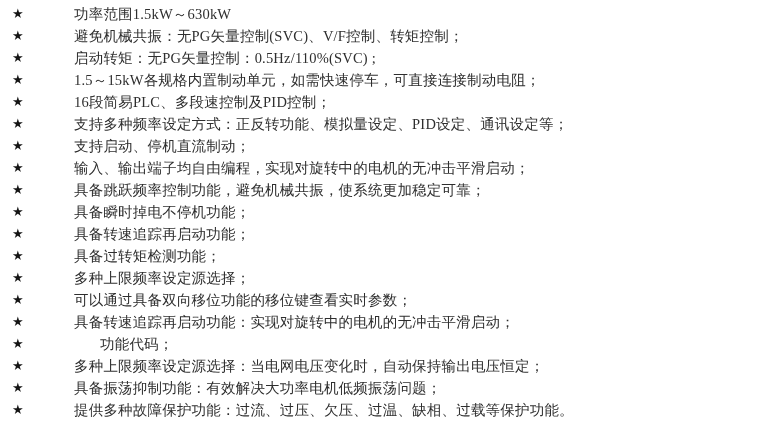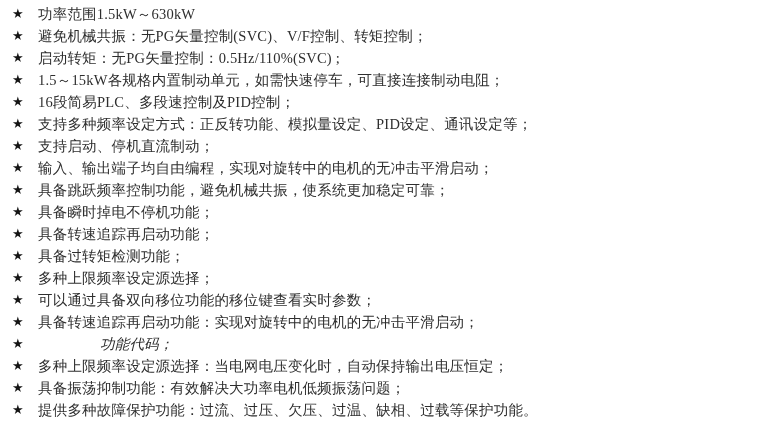--- a/index.html
+++ b/index.html
@@ -33,25 +33,25 @@
     font-size: 13px;
     line-height: 22px;
     color: #141414;
   }
   .lines {
     flex: 1 1 auto;
     min-width: 0;
   }
   .txt {
     line-height: 22px;
+    margin-left: 36px;
   }
   .cont {
     line-height: 22px;
     margin-left: 62px;
-    font-style: italic;
   }
 </style>
 </head>
 <body>
 
 <div class="doc" id="feature-list" style="color: rgb(46, 46, 46); background: rgb(255, 255, 255);">
   <div class="item">
     <span class="star">★</span>
     <div class="lines">
       <div class="txt">功率范围1.5kW～630kW</div>

